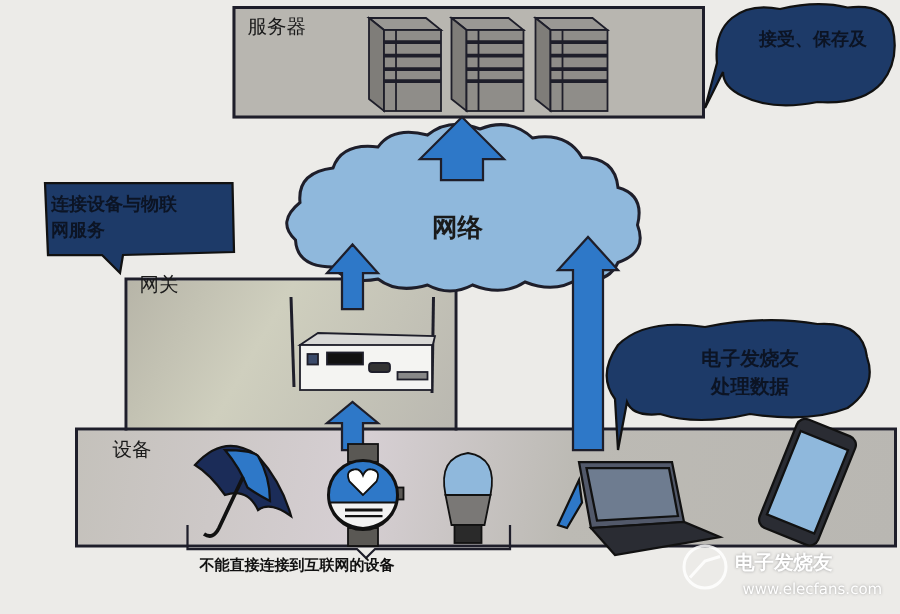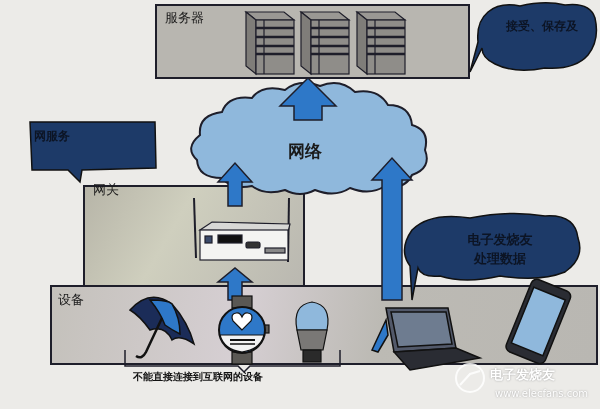--- a/index.html
+++ b/index.html
@@ -13,21 +13,21 @@
 </head>
 <body>
 
 <div class="panel" style="left:155px;top:4px;width:315px;height:75px;background:#b8b6b0;"></div>
 <div class="label" style="left:165px;top:9px;">服务器</div>
 
 <div class="panel" style="left:83px;top:185px;width:222px;height:110px;background:linear-gradient(120deg,#b7b5a8,#cfcfbe 40%,#b9b7b0);"></div>
 <div class="label" style="left:93px;top:181px;">网关</div>
 
 <div class="panel" style="left:50px;top:285px;width:548px;height:80px;background:linear-gradient(100deg,#c4c1bb,#d6cfd3 35%,#bcbab4 60%,#b9b7b2);"></div>
-<div class="label" style="left:58px;top:291px;">设备</div>
+<div class="label" style="left:75px;top:291px;">设备</div>
 
 <svg width="600" height="409" viewBox="0 0 600 409">
 
   <g stroke="#1e1e2a" stroke-width="1.2">
     <g transform="translate(246,12)">
       <polygon points="0,0 38,0 48,8 10,8" fill="#9a9894"></polygon>
       <polygon points="0,0 10,8 10,62 0,54" fill="#7f7d79"></polygon>
       <rect x="10" y="8" width="38" height="54" fill="#8f8d89"></rect>
       <line x1="10" y1="16" x2="48" y2="16" stroke-width="2.5"></line>
       <line x1="10" y1="25" x2="48" y2="25" stroke-width="2.5"></line>
@@ -138,20 +138,21 @@
     <circle cx="470" cy="378" r="14" fill="none" stroke="#fff" stroke-width="2"></circle>
     <path d="M460,385 L470,374 L480,371" fill="none" stroke="#fff" stroke-width="2"></path>
   </g>
 </svg>
 
 <div class="bubble-text" style="left:492px;top:18px;width:100px;">
   <div>接受、保存及</div>
 </div>
 
 <div class="bubble-text" style="left:34px;top:128px;width:120px;text-align:left;">
+  <div>连接设备与物联</div>
   <div>网服务</div>
 </div>
 
 <div class="bubble-text" style="left:425px;top:230px;width:150px;font-size:13px;line-height:19px;">
   <div>电子发烧友</div>
   <div>处理数据</div>
 </div>
 
 <div class="abs" style="left:288px;top:140px;font-size:17px;color:#1a1a1a;font-weight:bold;">网络</div>
 

